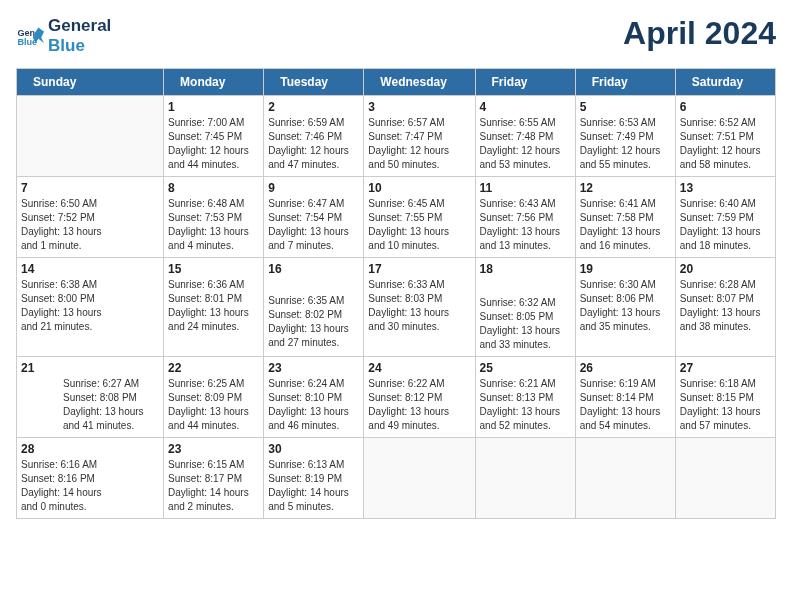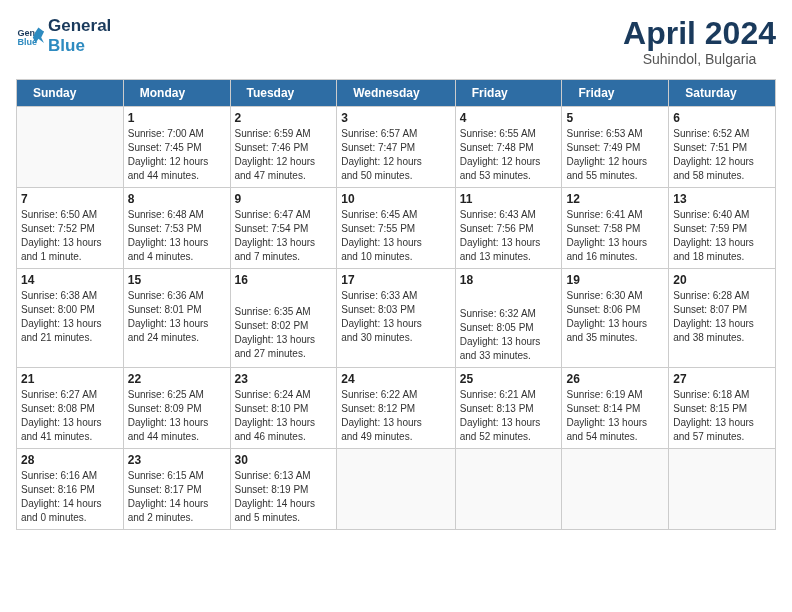--- a/index.html
+++ b/index.html
@@ -86,21 +86,20 @@
       <div style="display:flex;align-items:baseline;gap:0;">
         <span style="font-size:17px;font-weight:bold;color:#1a3a5c;">General</span>
       </div>
       <div>
         <span style="font-size:17px;font-weight:bold;color:#2e8bc0;">Blue</span>
       </div>
     </div>
   </div>
   <div class="title-block">
     <div class="month-title">April 2024</div>
-    <div class="subtitle">Suhindol, Bulgaria</div>
   </div>
 </div>
 
 <table>
   <thead>
     <tr>
     <th>Sunday</th>
         <th>Monday</th>
         <th>Tuesday</th>
         <th>Wednesday</th>
@@ -253,21 +252,21 @@
           <div class="day-num">20</div>
           <div class="day-info" style="white-space: pre-line;">Sunrise: 6:28 AM
 Sunset: 8:07 PM
 Daylight: 13 hours
 and 38 minutes.</div>
         </td>
       </tr>
       <tr>
         <td>
           <div class="day-num">21</div>
-          <div class="day-info" style="white-space: pre-line;">Sunrise: 6:27 AM
+          <div class="day-info" style="white-space: pre-line; margin-left: 42px;">Sunrise: 6:27 AM
 Sunset: 8:08 PM
 Daylight: 13 hours
 and 41 minutes.</div>
         </td>
         <td>
           <div class="day-num">22</div>
           <div class="day-info" style="white-space: pre-line;">Sunrise: 6:25 AM
 Sunset: 8:09 PM
 Daylight: 13 hours
 and 44 minutes.</div>

